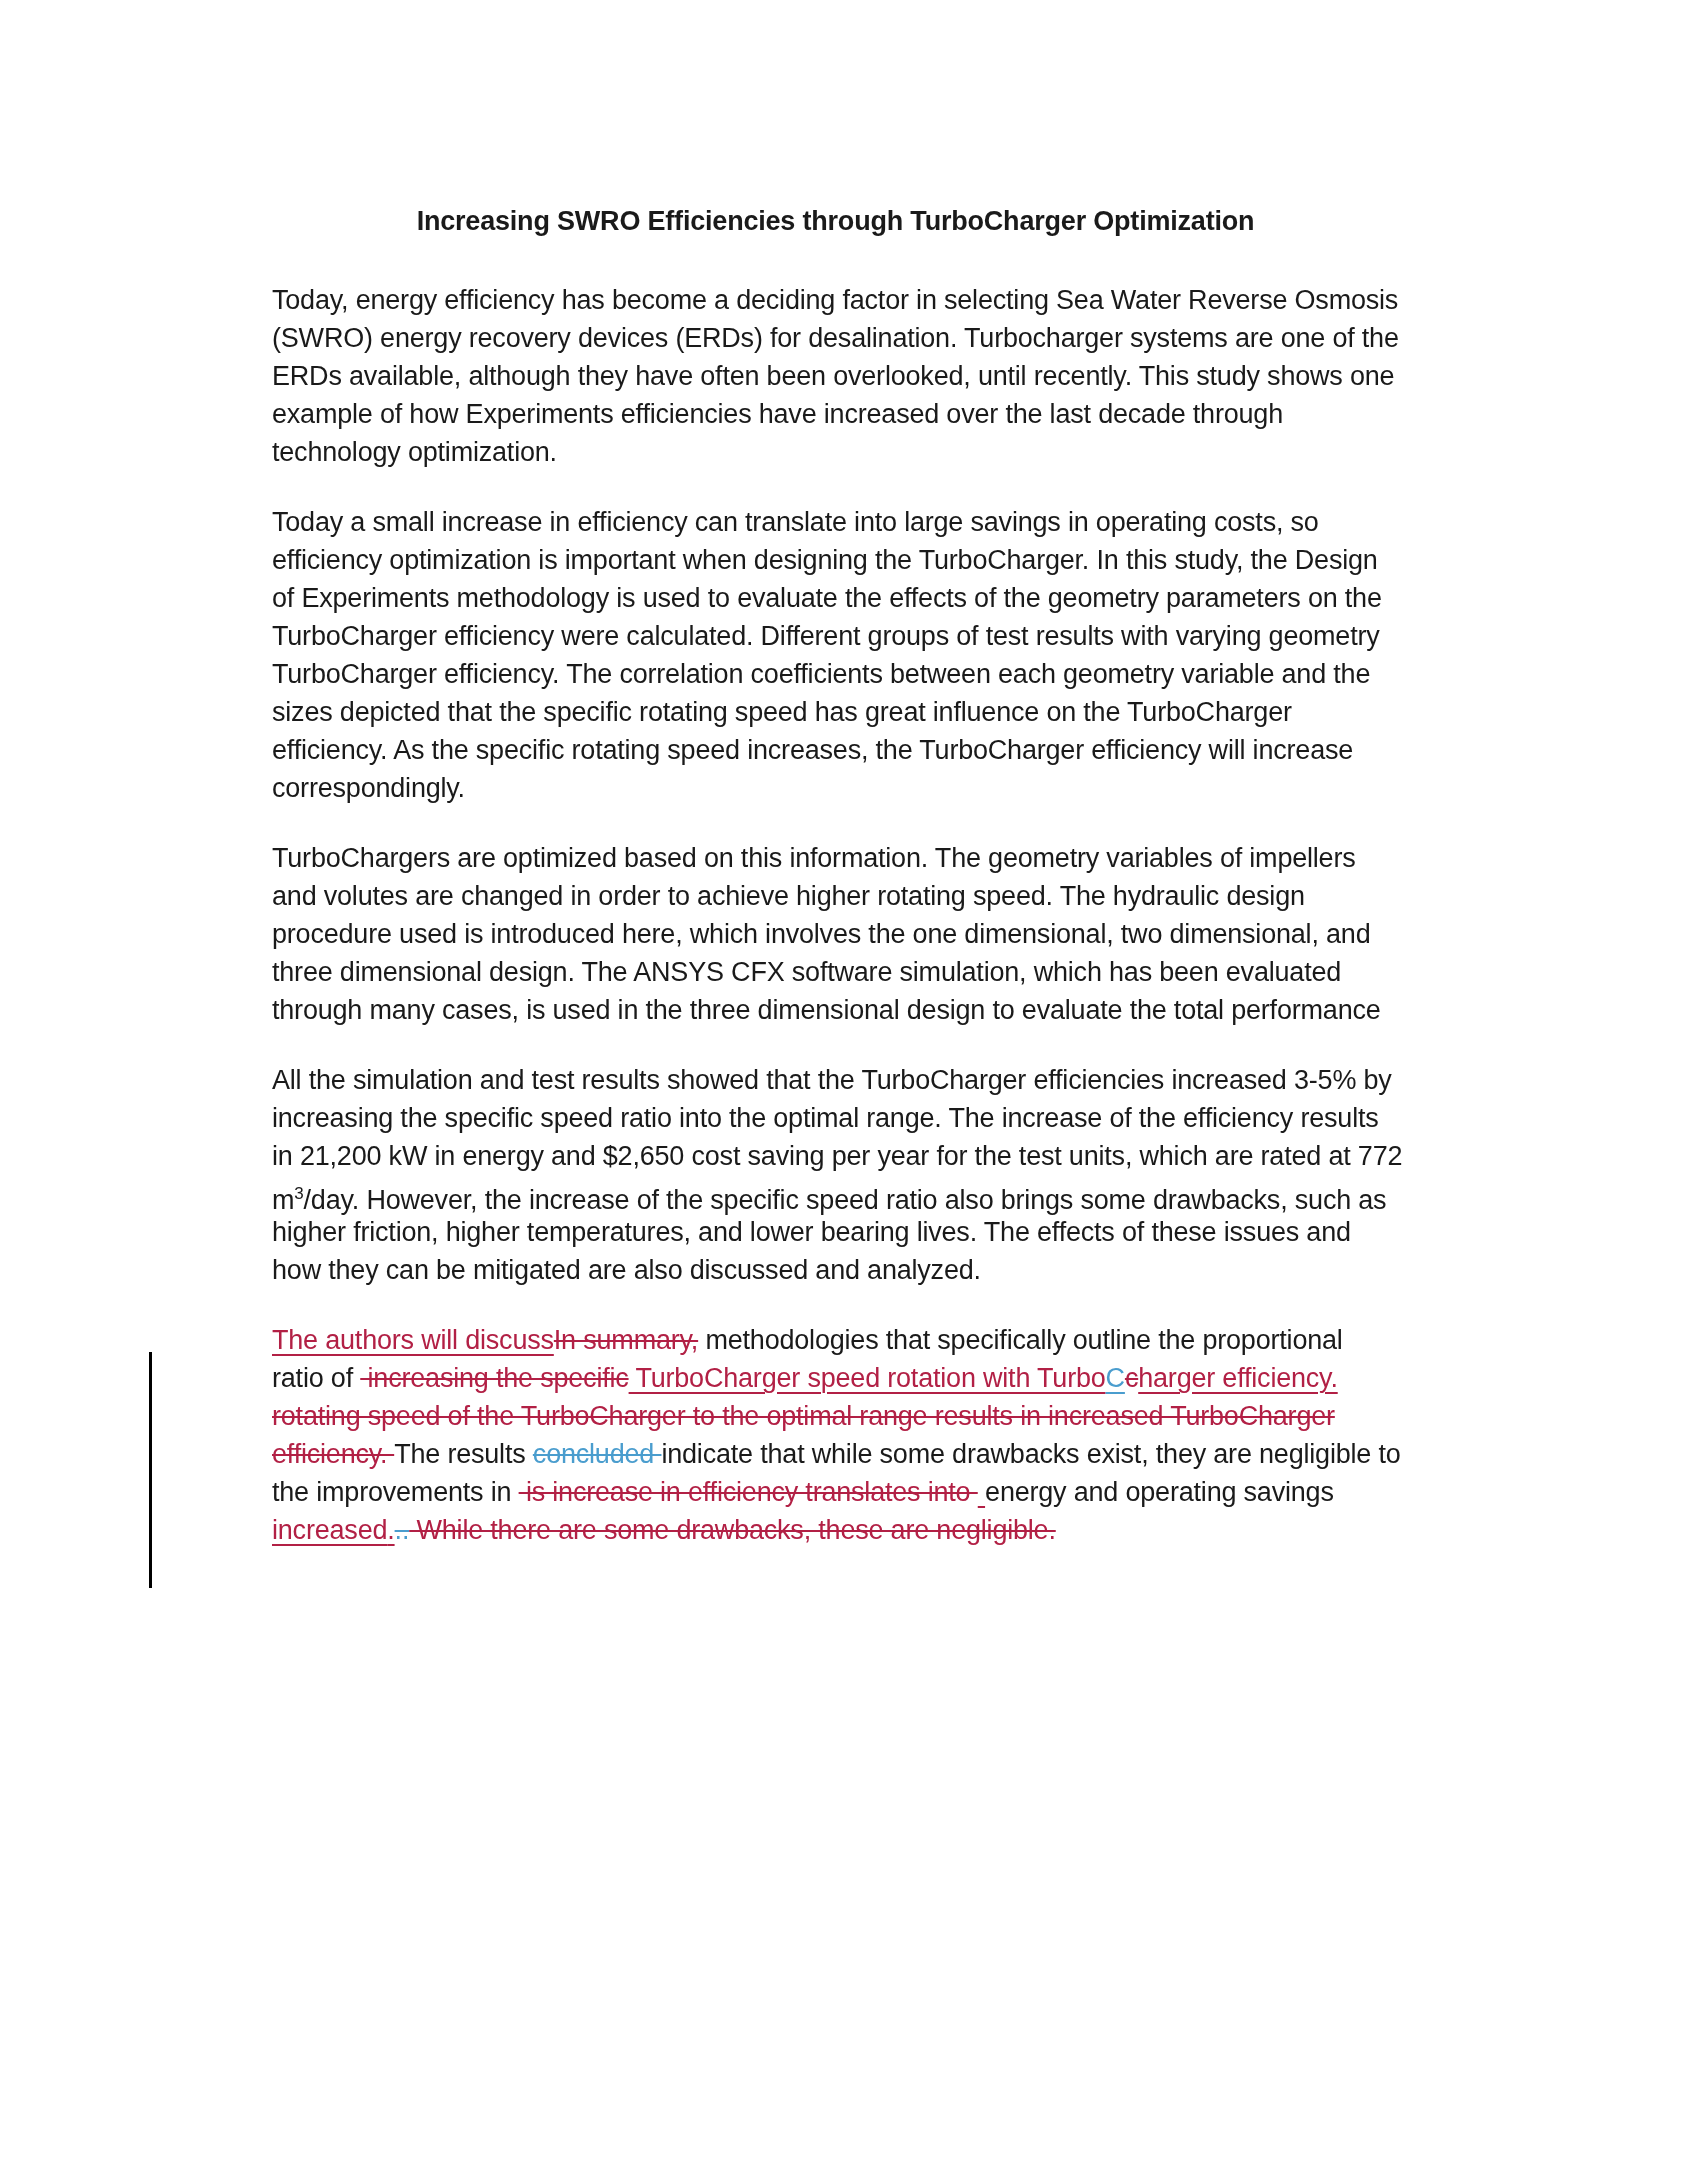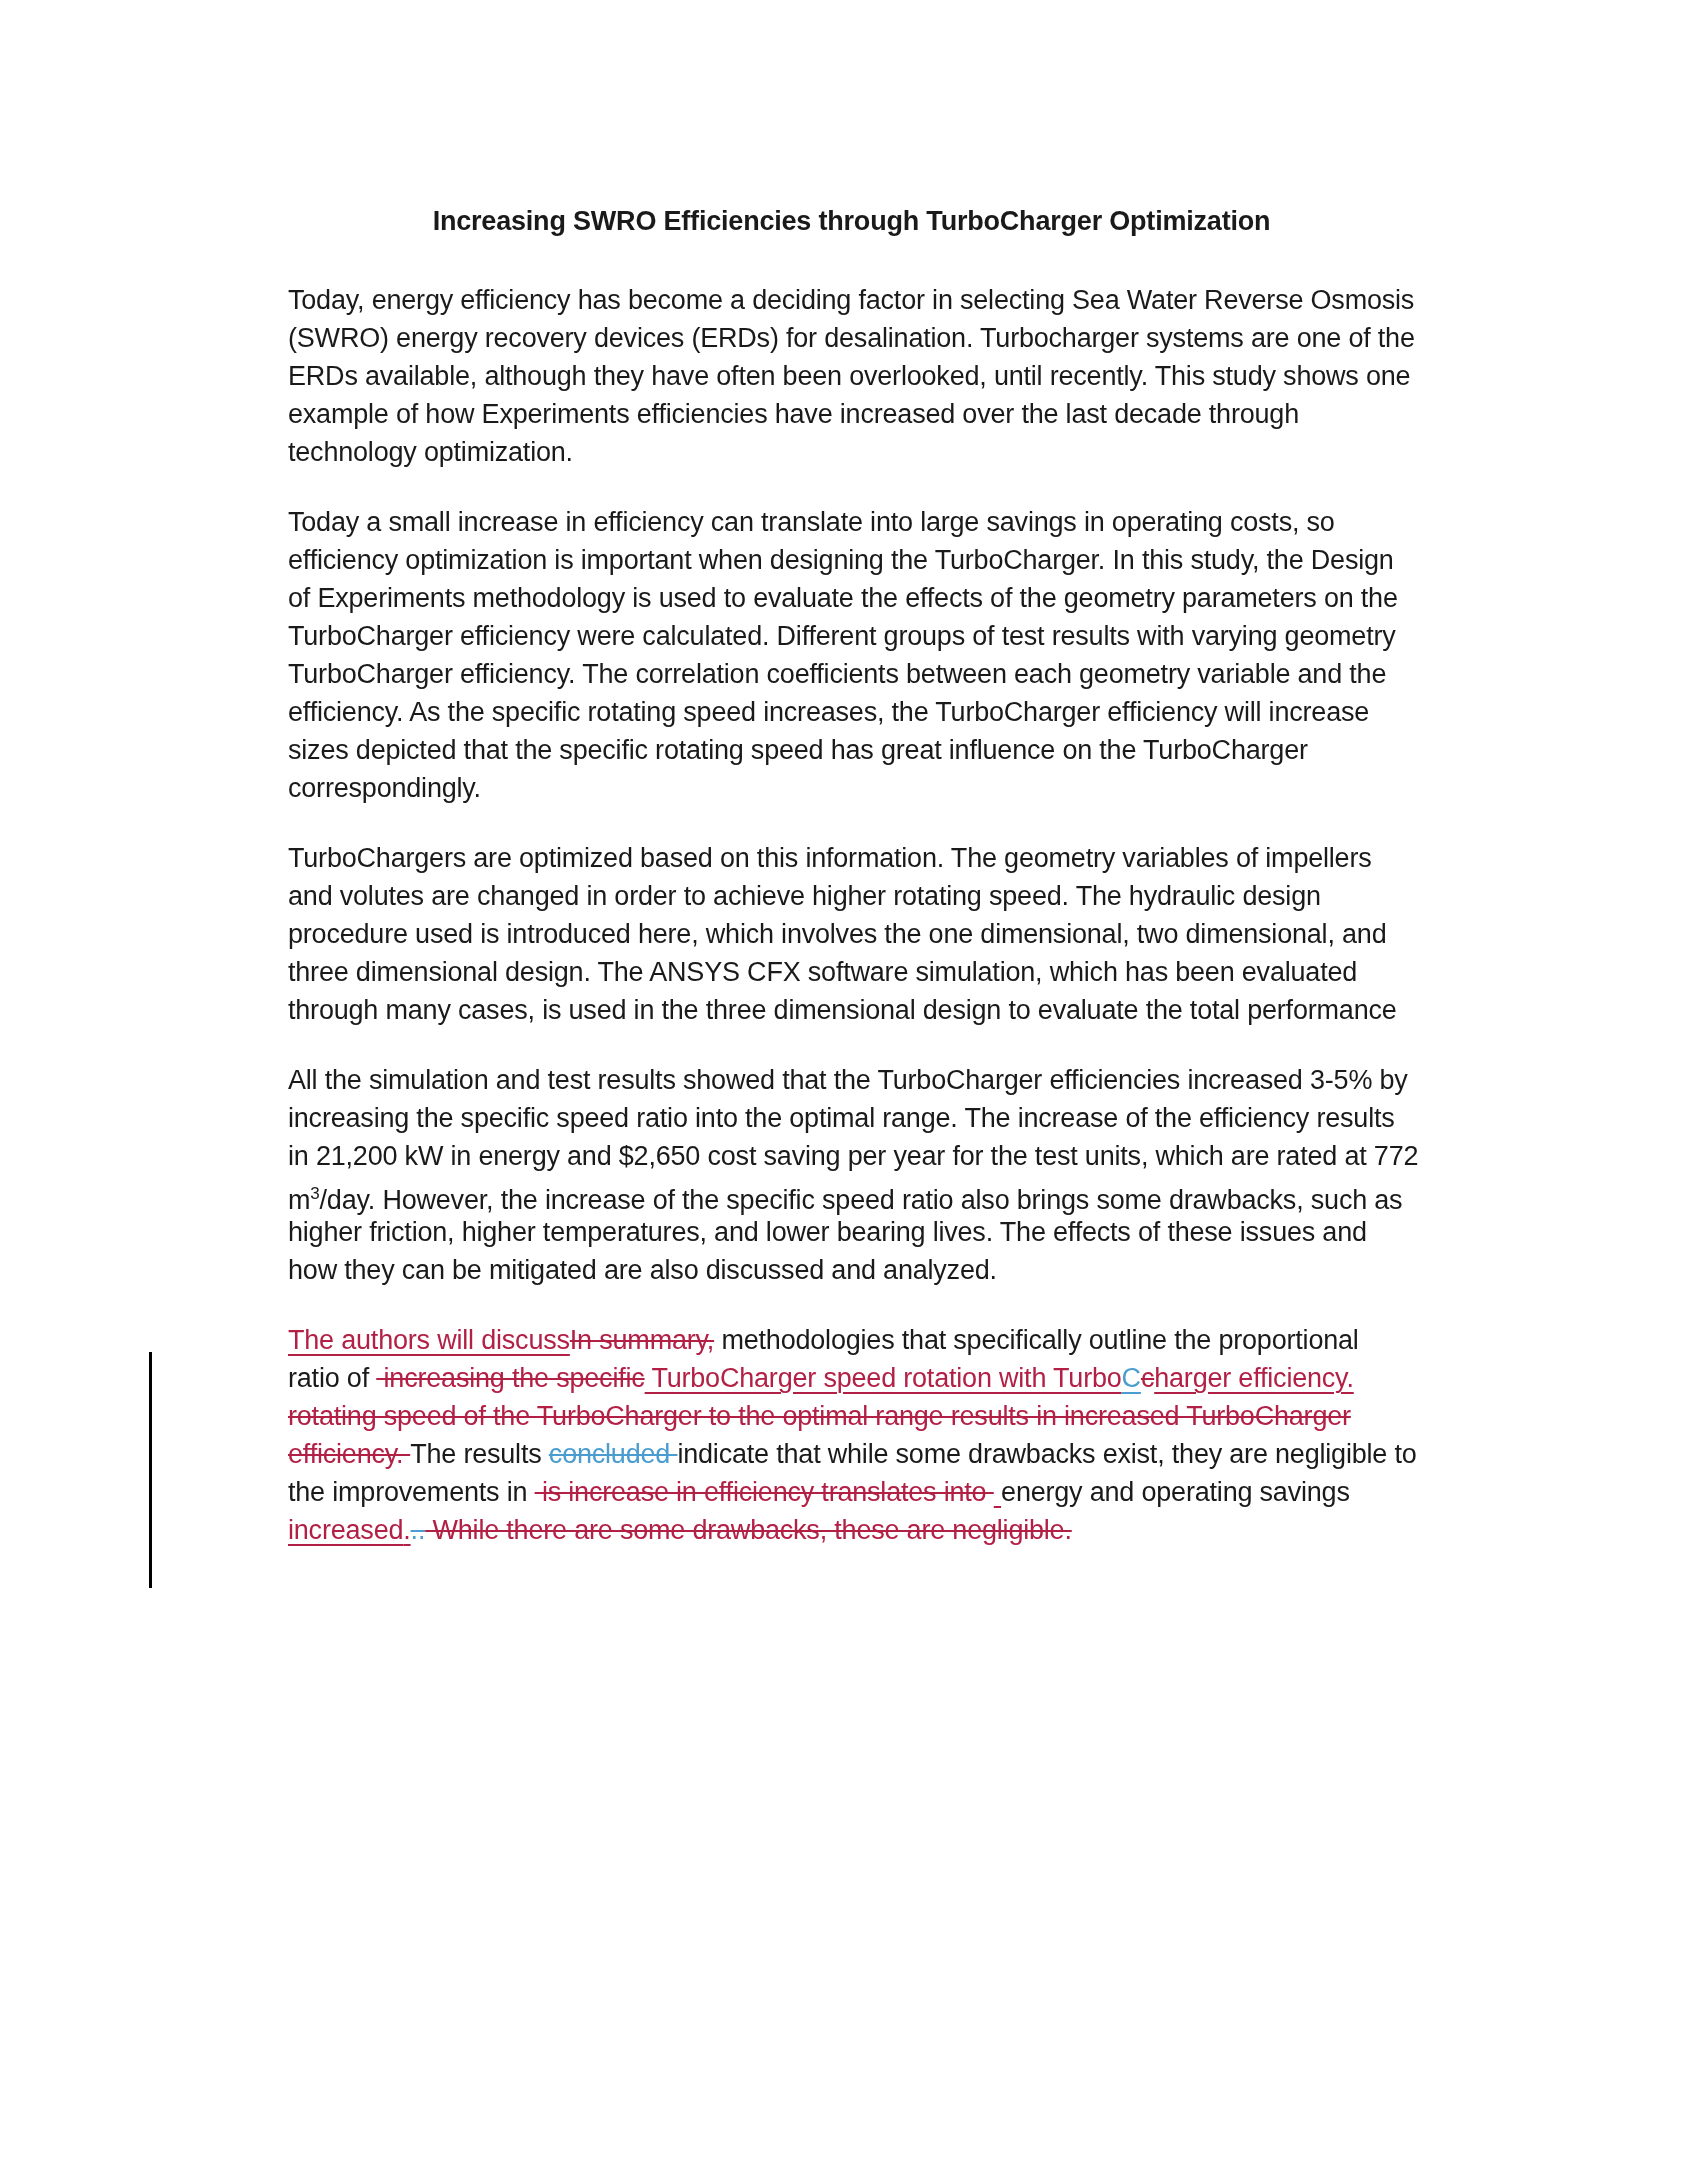--- a/index.html
+++ b/index.html
@@ -9,21 +9,21 @@
     height: 2178px;
     background: #ffffff;
     font-family: "Liberation Sans", sans-serif;
     font-size: 27px;
     letter-spacing: -0.2px;
     color: var(--ink, #1a1a1a);
     overflow: hidden;
   }
   .content {
     position: absolute;
-    left: 240px;
+    left: 224px;
     top: 202px;
     width: 1223px;
   }
   .doc-title {
     font-weight: bold;
     text-align: center;
     height: 39px;
     line-height: 39px;
     margin-bottom: 40px;
     white-space: nowrap;
@@ -87,22 +87,22 @@
           <div class="line"><span class="seg-n">ERDs available, although they have often been overlooked, until recently. This study shows one</span></div>
           <div class="line"><span class="seg-n">example of how Experiments efficiencies have increased over the last decade through</span></div>
           <div class="line"><span class="seg-n">technology optimization.</span></div>
         </div>
         <div class="para">
           <div class="line"><span class="seg-n">Today a small increase in efficiency can translate into large savings in operating costs, so</span></div>
           <div class="line"><span class="seg-n">efficiency optimization is important when designing the TurboCharger. In this study, the Design</span></div>
           <div class="line"><span class="seg-n">of Experiments methodology is used to evaluate the effects of the geometry parameters on the</span></div>
           <div class="line"><span class="seg-n">TurboCharger efficiency were calculated. Different groups of test results with varying geometry</span></div>
           <div class="line"><span class="seg-n">TurboCharger efficiency. The correlation coefficients between each geometry variable and the</span></div>
+          <div class="line"><span class="seg-n">sizes depicted that the specific rotating speed has great influence on the TurboCharger</span></div>
           <div class="line"><span class="seg-n">efficiency. As the specific rotating speed increases, the TurboCharger efficiency will increase</span></div>
-          <div class="line"><span class="seg-n">sizes depicted that the specific rotating speed has great influence on the TurboCharger</span></div>
           <div class="line"><span class="seg-n">correspondingly.</span></div>
         </div>
         <div class="para">
           <div class="line"><span class="seg-n">TurboChargers are optimized based on this information. The geometry variables of impellers</span></div>
           <div class="line"><span class="seg-n">and volutes are changed in order to achieve higher rotating speed. The hydraulic design</span></div>
           <div class="line"><span class="seg-n">procedure used is introduced here, which involves the one dimensional, two dimensional, and</span></div>
           <div class="line"><span class="seg-n">three dimensional design. The ANSYS CFX software simulation, which has been evaluated</span></div>
           <div class="line"><span class="seg-n">through many cases, is used in the three dimensional design to evaluate the total performance</span></div>
         </div>
         <div class="para">

